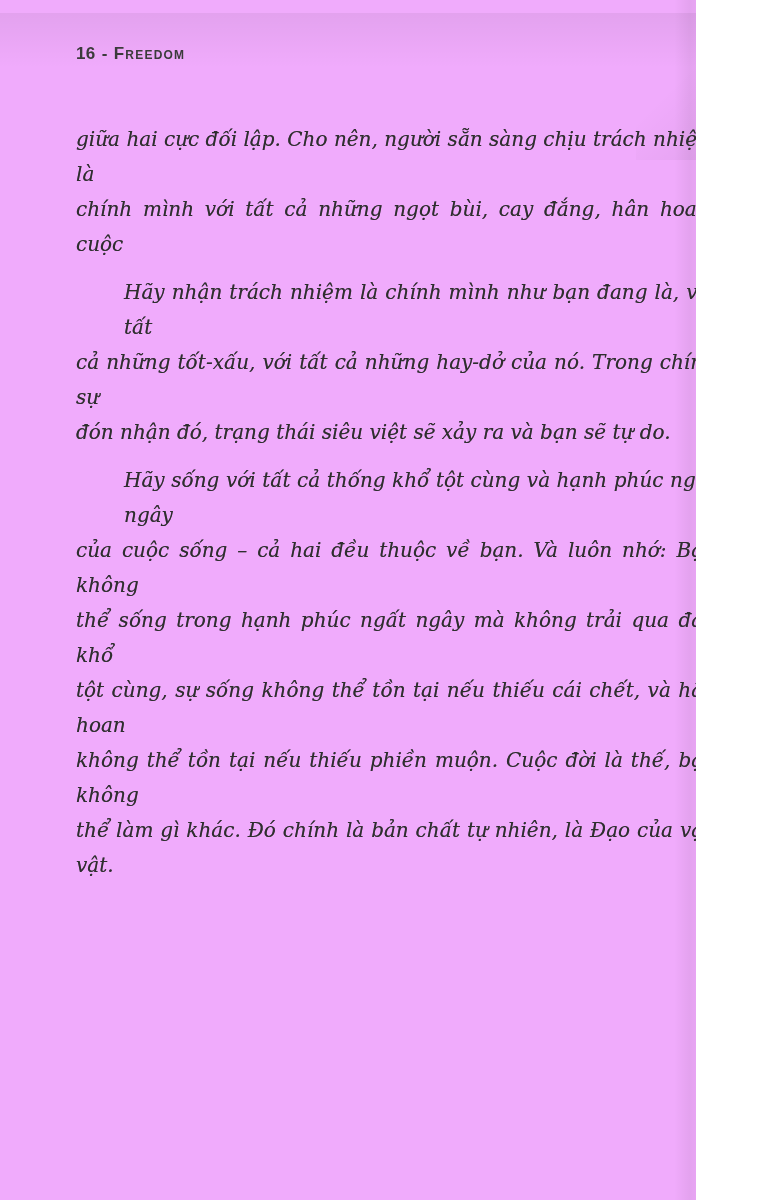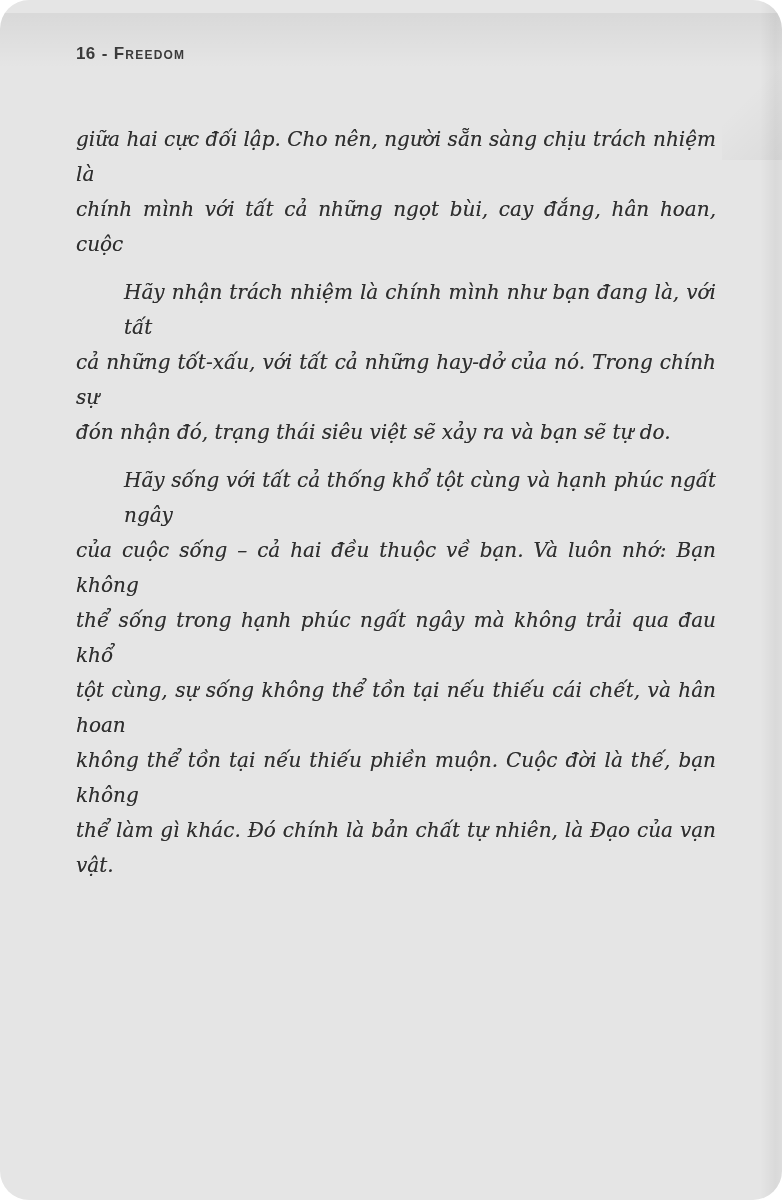--- a/index.html
+++ b/index.html
@@ -3,26 +3,25 @@
 <meta charset="utf-8">
 <title>16 - Freedom</title>
 <style>
   html, body {
     margin: 0;
     padding: 0;
     background: #ffffff;
   }
   .page {
     position: relative;
-    width: 782px;
+    width: 696px;
     height: 1200px;
-    background: #e5e5e5;
+    background: #f0abfc;
     overflow: hidden;
     font-family: "DejaVu Serif", serif;
-    border-radius: 29px;
   }
   
   .top-shade {
     position: absolute;
     left: 0;
     top: 13px;
     width: 100%;
     height: 55px;
     background: linear-gradient(to bottom, rgba(0,0,0,0.055) 0%, rgba(0,0,0,0.0) 100%);
     pointer-events: none;

